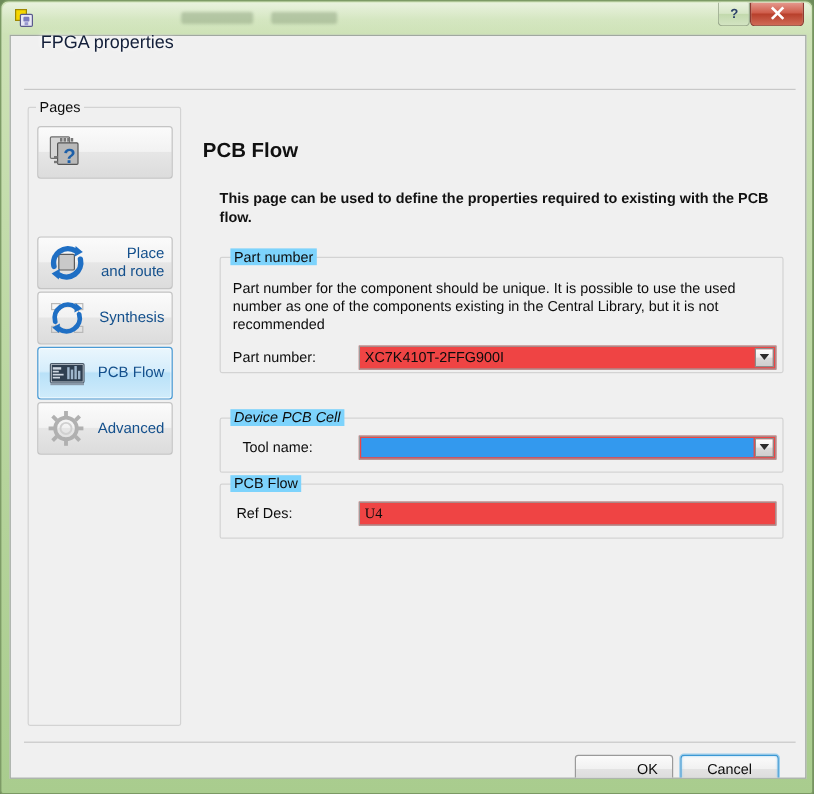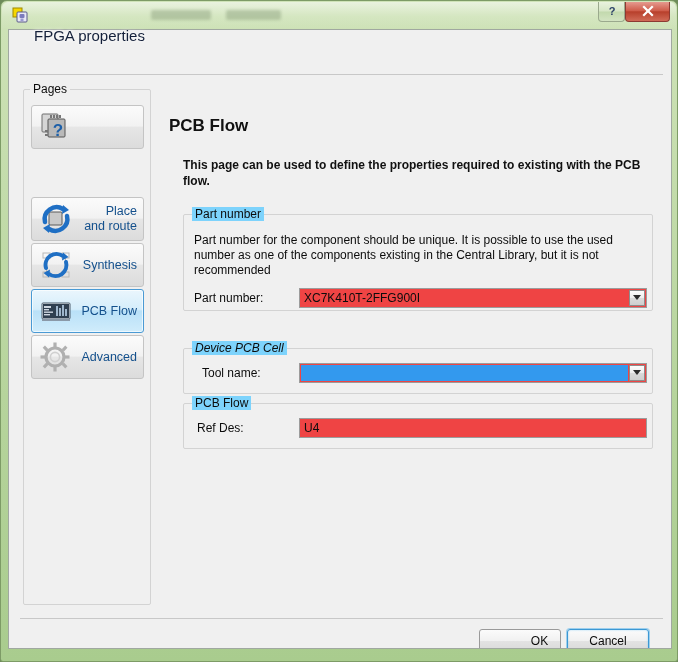--- a/index.html
+++ b/index.html
@@ -263,21 +263,21 @@
   .combo .cb-arrow svg { display:block; margin: 4px auto 0; }
 
   #cb-part { left: 290px; top: 258px; width: 348px; }
   #cb-cell { left: 290px; top: 333px; width: 348px; }
   #cb-cell .cb-field {
     position: absolute;
     left: 1px; top: 1px;
     right: 18px; bottom: 1px;
     background: #3399ee;
   }
-  #tb-ref  { left: 290px; top: 388px; width: 348px; }
+  #tb-ref  { left: 290px; top: 388px; width: 348px; font-family: Liberation Serif, serif; }
 
   
   #footer-rule {
     position: absolute;
     left: 11px; top: 588px;
     width: 643px;
     height: 1px;
     background: #c8c8c8;
   }
   .dlg-btn {

